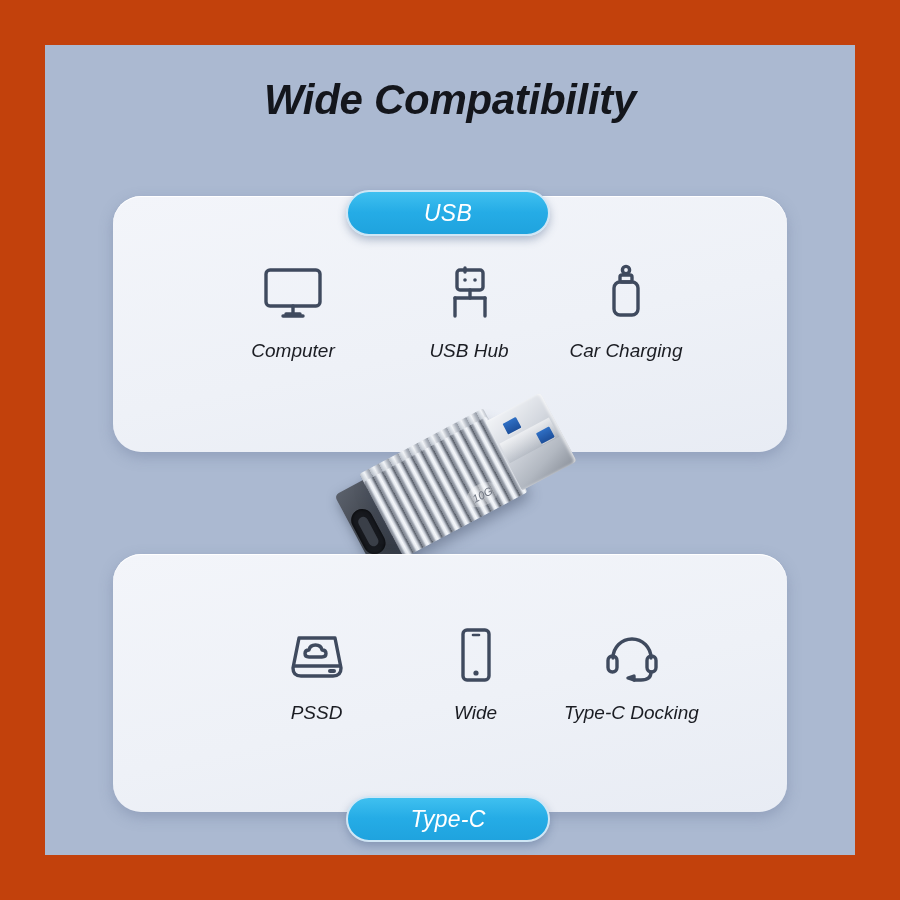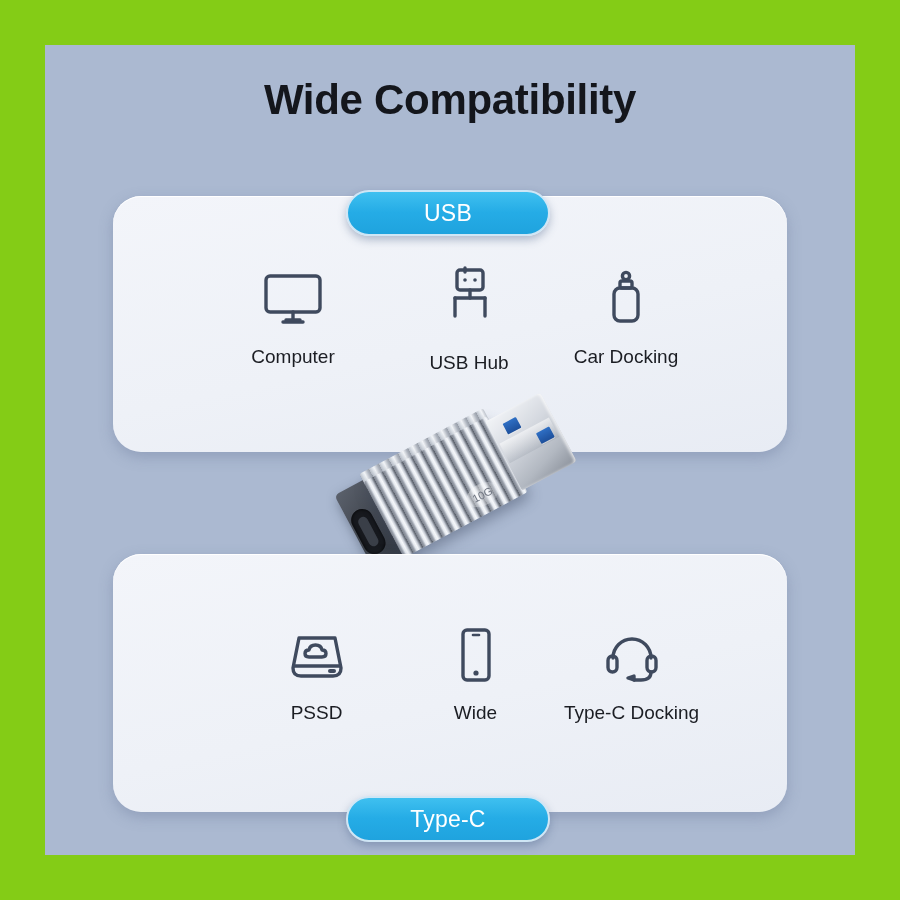--- a/index.html
+++ b/index.html
@@ -11,21 +11,22 @@
     width: 900px;
     height: 900px;
     font-family: "Liberation Sans", sans-serif;
     overflow: hidden;
   }
 
   .canvas {
     position: relative;
     width: 900px;
     height: 900px;
-    background: #84cc16;
+    background: #c2410c;
+    font-style: italic;
   }
 
   
   .backdrop {
     position: absolute;
     left: 45px;
     top: 45px;
     width: 810px;
     height: 810px;
     background: #abb9d1;
@@ -74,21 +75,21 @@
     box-shadow: 0 4px 9px rgba(70,95,135,0.38);
     letter-spacing: 0.2px;
   }
   .pill-usb { top: 190px; }
   .pill-typec { top: 796px; }
 
   
   .row {
     position: absolute;
     display: flex;
-    align-items: center;
+    align-items: flex-end;
     justify-content: center;
   }
   .row-top { left: 113px; top: 262px; width: 674px; }
   .row-bottom { left: 113px; top: 624px; width: 674px; }
 
   .cell {
     display: flex;
     flex-direction: column;
     align-items: center;
   }
@@ -103,21 +104,21 @@
     font-size: 19px;
     color: #1b1d23;
     white-space: nowrap;
     font-family: "Liberation Sans", sans-serif;
   }
 
   .icon svg { display: block; }
 
   
   .c1 { width: 182px; }
-  .c2 { width: 170px; gap: 12px; }
+  .c2 { width: 170px; }
   .c3 { width: 178px; }
   .c4 { width: 144px; }
 
   .b1 { width: 176px; padding-left: 45px; }
   .b2 { width: 186px; }
   .b3 { width: 142px; }
   .b4 { width: 170px; }
 
   
   .product {
@@ -291,21 +292,21 @@
 
 
     <div class="cell c4">
       <div class="icon">
         <svg width="46" height="58" viewBox="0 0 46 58" fill="none" stroke="#3f4a5e" stroke-width="3.4" stroke-linecap="round" stroke-linejoin="round">
           <circle cx="23" cy="6" r="3.6"></circle>
           <rect x="17" y="11" width="12" height="7" rx="2"></rect>
           <rect x="11" y="18" width="24" height="33" rx="6"></rect>
         </svg>
       </div>
-      <div class="label">Car Docking</div>
+      <div class="label">Car Charging</div>
     </div>
 
   </div>
 
   <div class="product">
     <div class="shadow-pool"></div>
     <div class="adapter">
       <div class="typec-face">
         <div class="typec-port"></div>
       </div>

